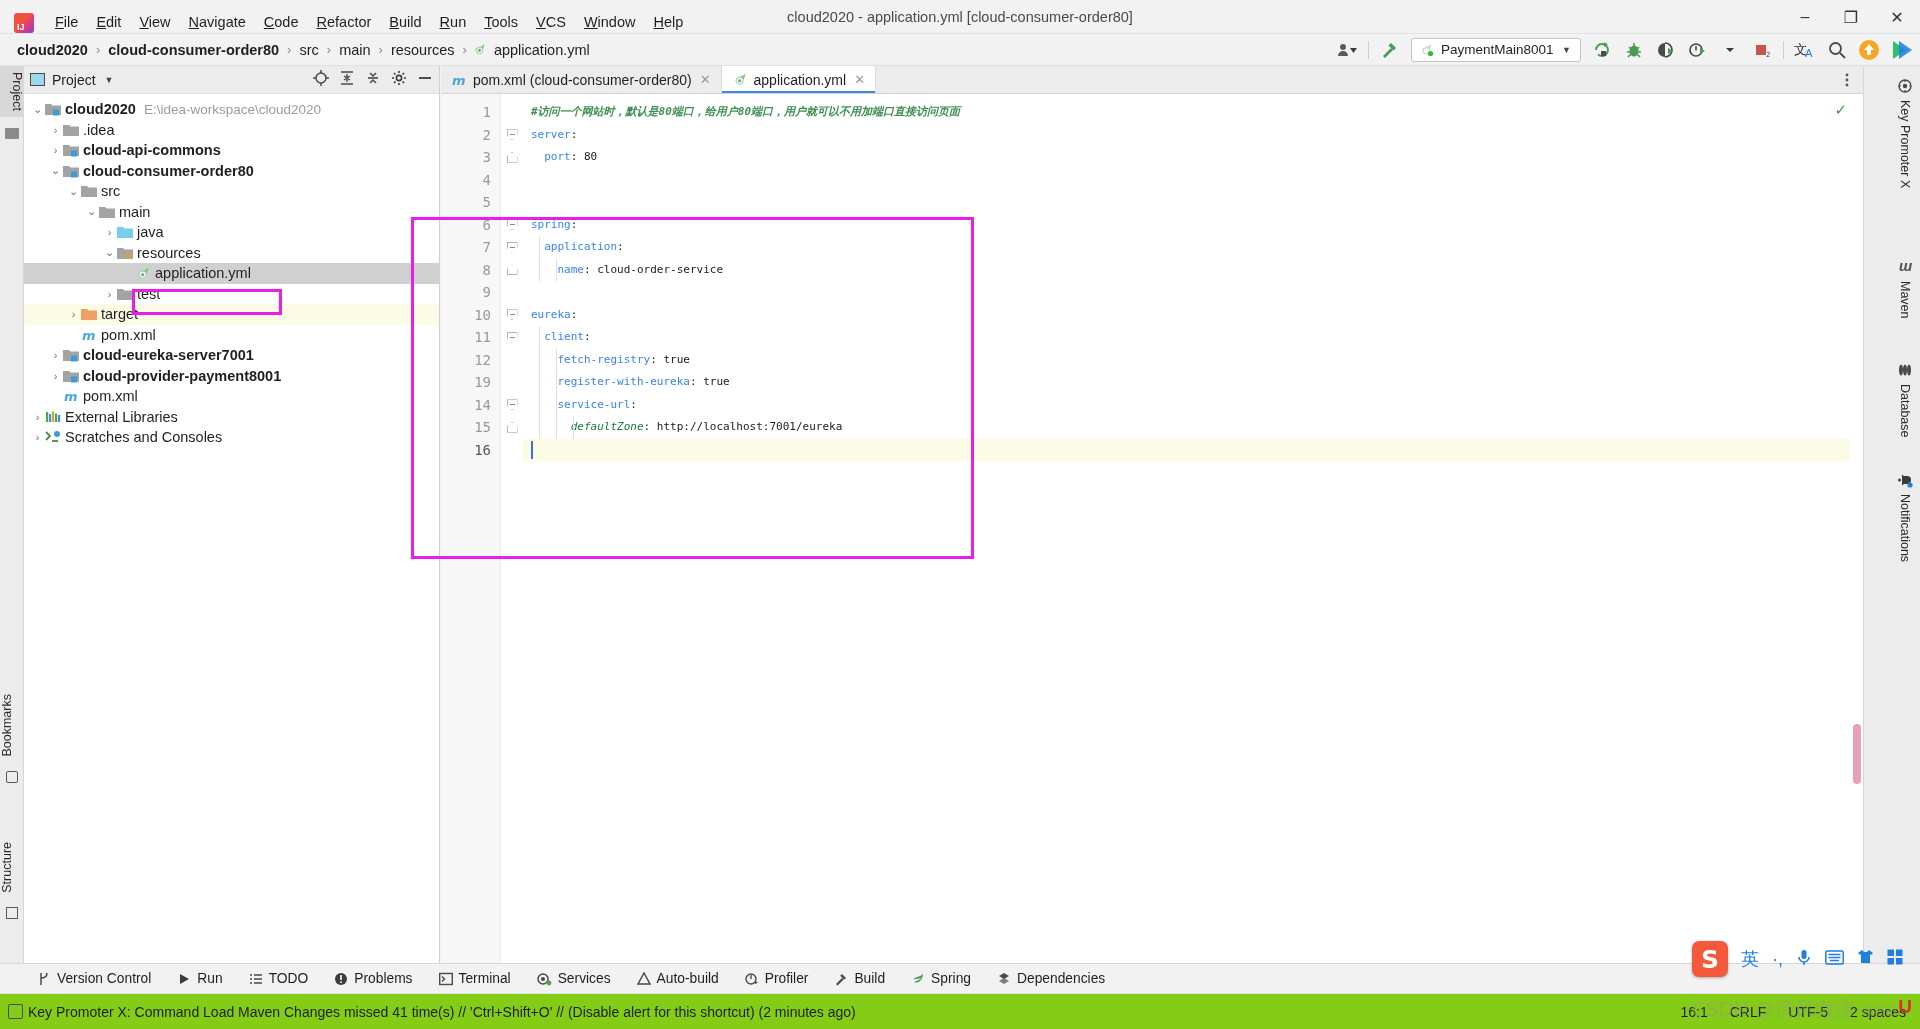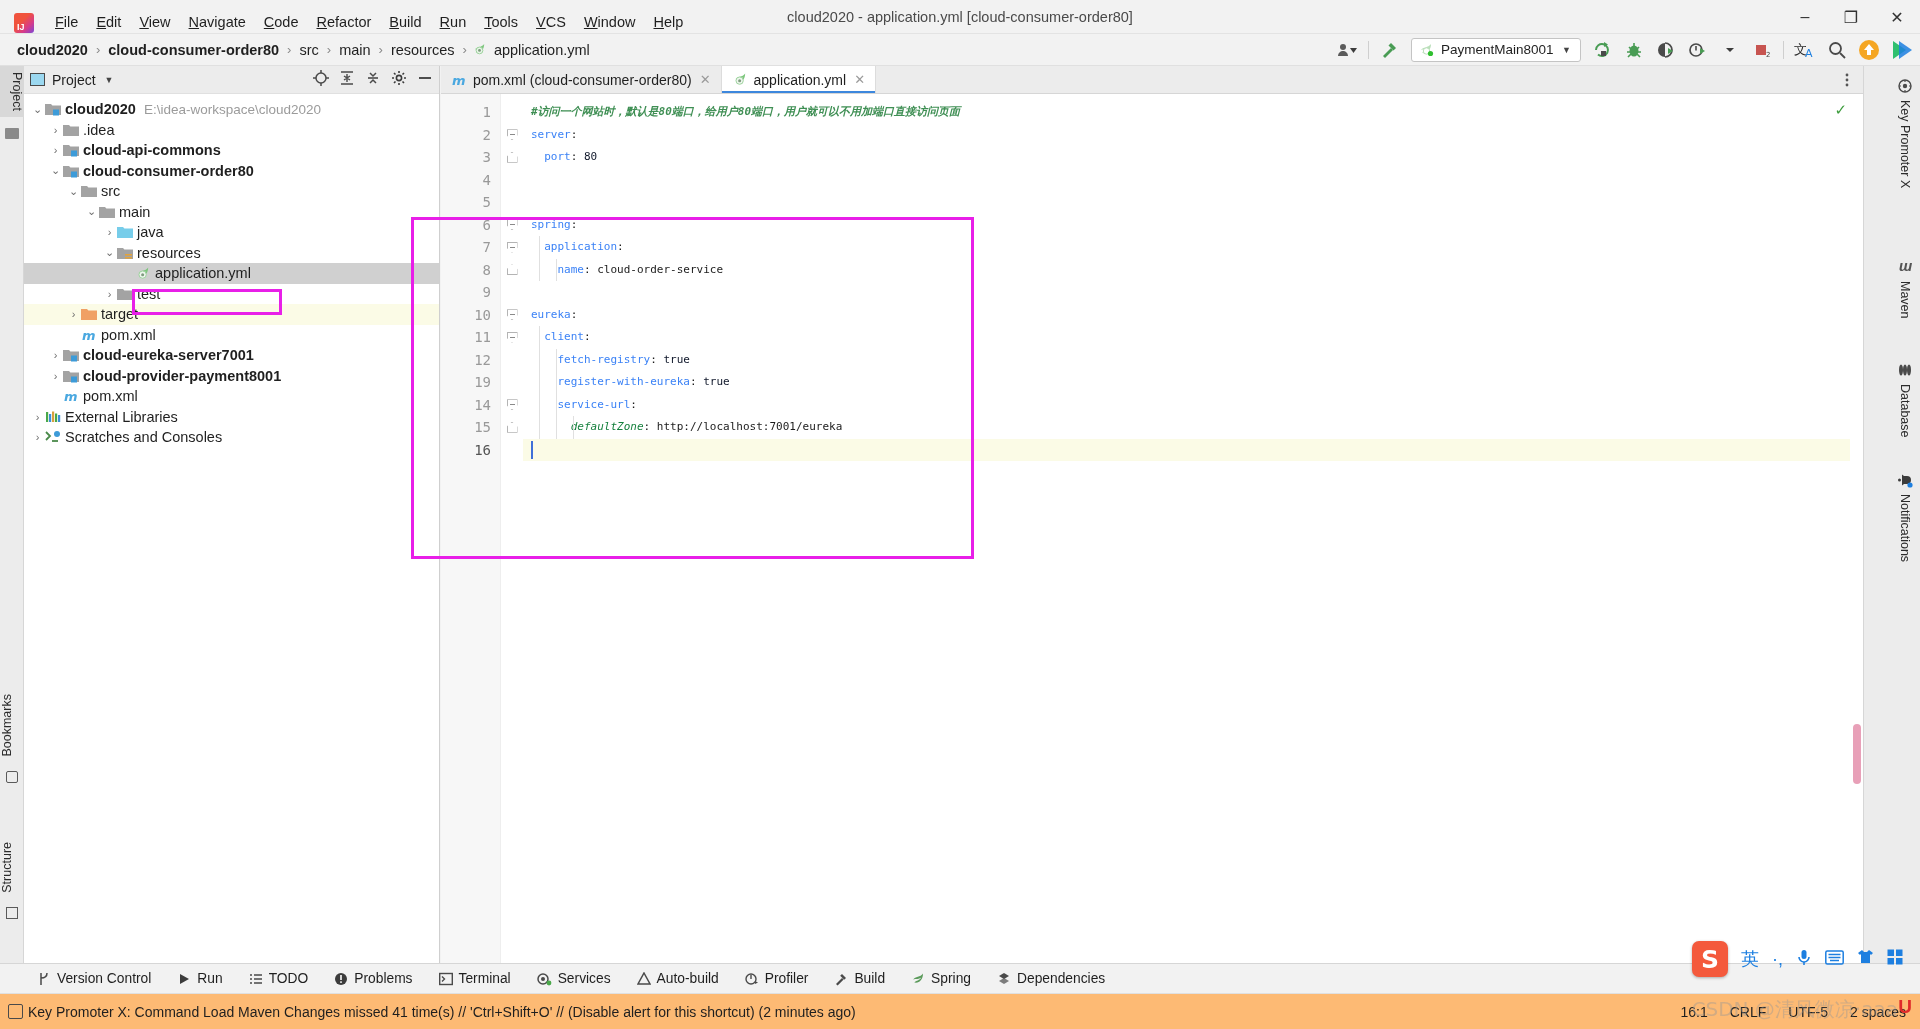--- a/index.html
+++ b/index.html
@@ -204,21 +204,21 @@
     display: flex; align-items: center; padding-left: 24px; gap: 0;
   }
   .btool {
     display: flex; align-items: center; gap: 6px; font-size: 13.8px;
     color: #1f1f1f; padding: 0 13px; height: 100%;
   }
 
   
   #statusbar {
     position: absolute; left: 0; top: 993px; width: 1920px; height: 36px;
-    background: #fdba74; display: flex; align-items: center;
+    background: #84cc16; display: flex; align-items: center;
     border-top: 1px solid #e0e0e0;
   }
   #status-msg { margin-left: 28px; font-size: 14px; color: #1f1f1f; }
   #status-right {
     position: absolute; right: 14px; display: flex; align-items: center; gap: 22px;
     font-size: 14px; color: #1f1f1f;
   }
 
   
   #ime-bar {

